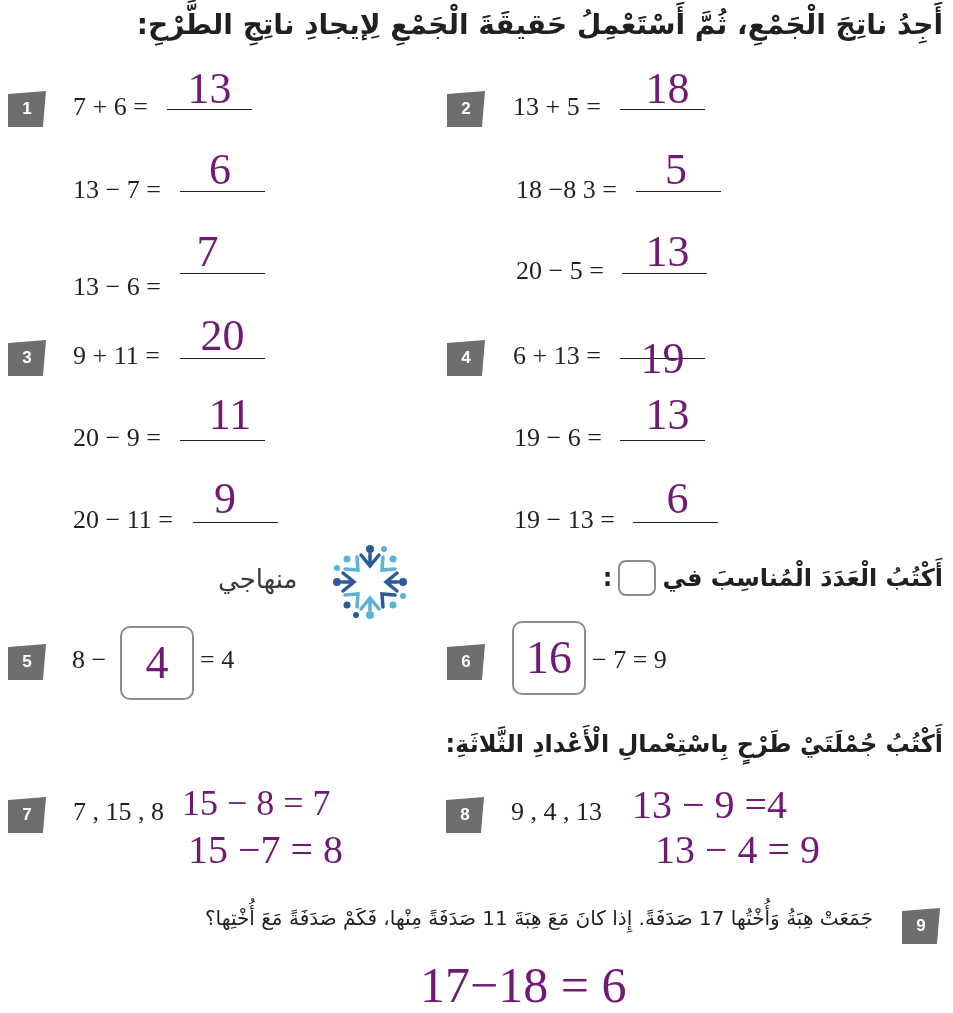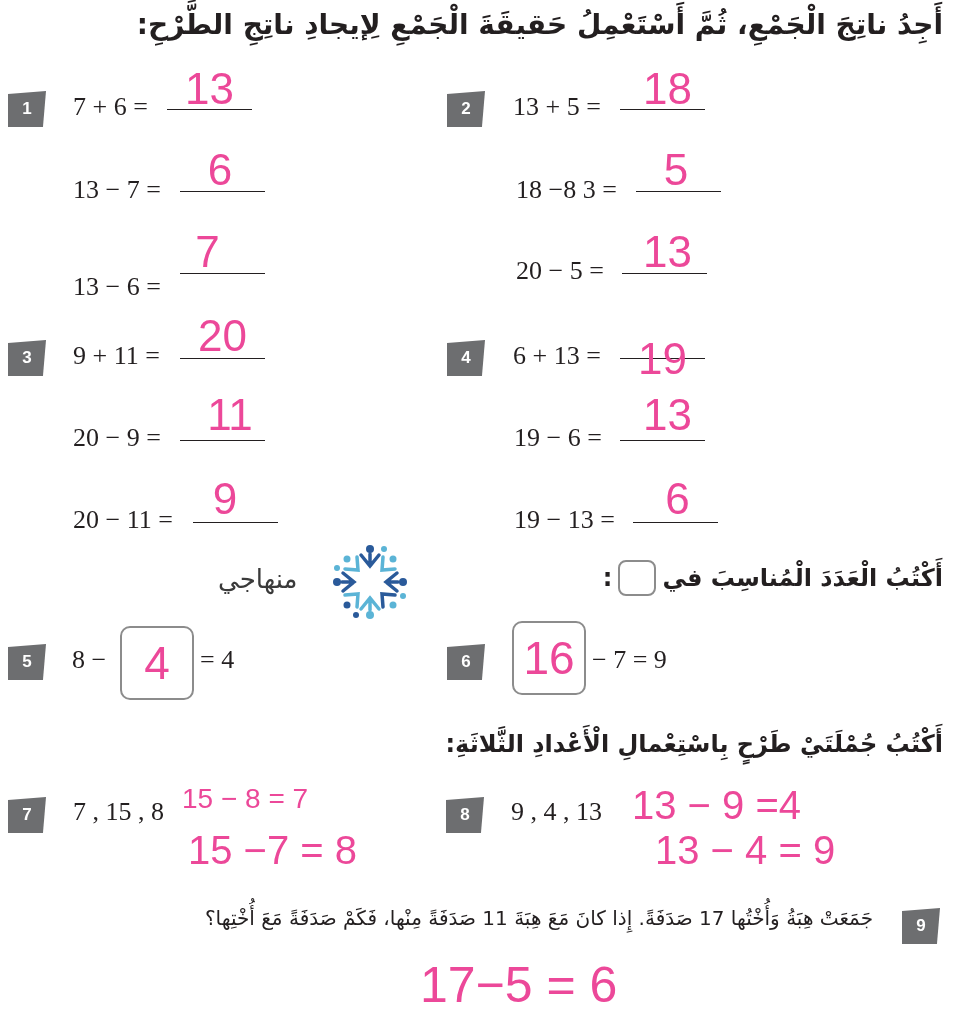--- a/index.html
+++ b/index.html
@@ -6,21 +6,21 @@
   body { width:953px; height:1013px; position:relative; overflow:hidden;
          font-family:"DejaVu Serif", serif; color:#231f20; }
   .abs { position:absolute; }
   .ar { direction:rtl; font-family:"DejaVu Sans", sans-serif; font-weight:bold; color:#231f20; white-space:nowrap; }
   .badge { position:absolute; width:38px; height:36px; background:#6d6e70; color:#fff;
            font-family:"Liberation Sans", sans-serif; font-weight:bold; font-size:17px;
            display:flex; align-items:center; justify-content:center;
            clip-path: polygon(0 8%, 100% 0, 92% 100%, 0 100%); }
   .eq { position:absolute; font-family:"Liberation Serif", serif; font-size:26px; white-space:nowrap; color:#231f20; }
   .line { position:absolute; height:0; border-top:1.6px solid #231f20; }
-  .ans { position:absolute; font-family:Liberation Sans, sans-serif; color:#ec4899; font-size:44px; line-height:1; text-align:center; white-space:nowrap; }
+  .ans { position:absolute; font-family:Liberation Serif, serif; color:#701a75; font-size:44px; line-height:1; text-align:center; white-space:nowrap; }
   .box { position:absolute; border:2px solid #8c8c8c; border-radius:10px; box-sizing:border-box; display:flex; align-items:center; justify-content:center; }
   .logo-text { font-family:"DejaVu Sans", sans-serif; font-size:26px; color:#3a3a3a; direction:rtl; }
 </style>
 </head>
 <body>
 
 <div class="abs ar" style="right:10px; top:8px; font-size:28px;">أَجِدُ ناتِجَ الْجَمْعِ، ثُمَّ أَسْتَعْمِلُ حَقيقَةَ الْجَمْعِ لِإيجادِ ناتِجِ الطَّرْحِ:</div>
 
 <div class="badge" style="left:8px; top:91px;">1</div>
 <div class="eq" style="left:73px; top:92px;">7 + 6 =</div>
@@ -122,23 +122,23 @@
 <div class="badge" style="left:447px; top:644px;">6</div>
 <div class="box" style="left:512px; top:621px; width:74px; height:74px;">
   <span class="ans" style="position:static; font-size:46px;">16</span>
 </div>
 <div class="eq" style="left:592px; top:645px;">− 7 = 9</div>
 
 <div class="abs ar" style="right:10px; top:730px; font-size:24px;">أَكْتُبُ جُمْلَتَيْ طَرْحٍ بِاسْتِعْمالِ الْأَعْدادِ الثَّلاثَةِ:</div>
 
 <div class="badge" style="left:8px; top:797px;">7</div>
 <div class="eq" style="left:73px; top:797px;">7 , 15 , 8</div>
-<div class="ans" style="left:182px; top:785px; font-size:28px;text-align:center;">15 − 8 = 7</div>
+<div class="ans" style="left:182px; top:785px; font-size:36px;text-align:center;">15 − 8 = 7</div>
 <div class="ans" style="left:188px; top:830px; font-size:40px;">15 −7 = 8</div>
 
 <div class="badge" style="left:446px; top:797px;">8</div>
 <div class="eq" style="left:511px; top:797px;">9 , 4 , 13</div>
 <div class="ans" style="left:632px; top:785px; font-size:40px;">13 − 9 =4</div>
 <div class="ans" style="left:655px; top:830px; font-size:40px;">13 − 4 = 9</div>
 
 <div class="badge" style="left:902px; top:908px;">9</div>
 <div class="abs ar" style="right:80px; top:906px; font-size:20px; font-weight:normal;">جَمَعَتْ هِبَةُ وَأُخْتُها 17 صَدَفَةً. إِذا كانَ مَعَ هِبَةَ 11 صَدَفَةً مِنْها، فَكَمْ صَدَفَةً مَعَ أُخْتِها؟</div>
-<div class="ans" style="left:420px; top:960px; font-size:50px;">17−5 = 6</div>
+<div class="ans" style="left:420px; top:960px; font-size:50px;">17−18 = 6</div>
 
 </body></html>

